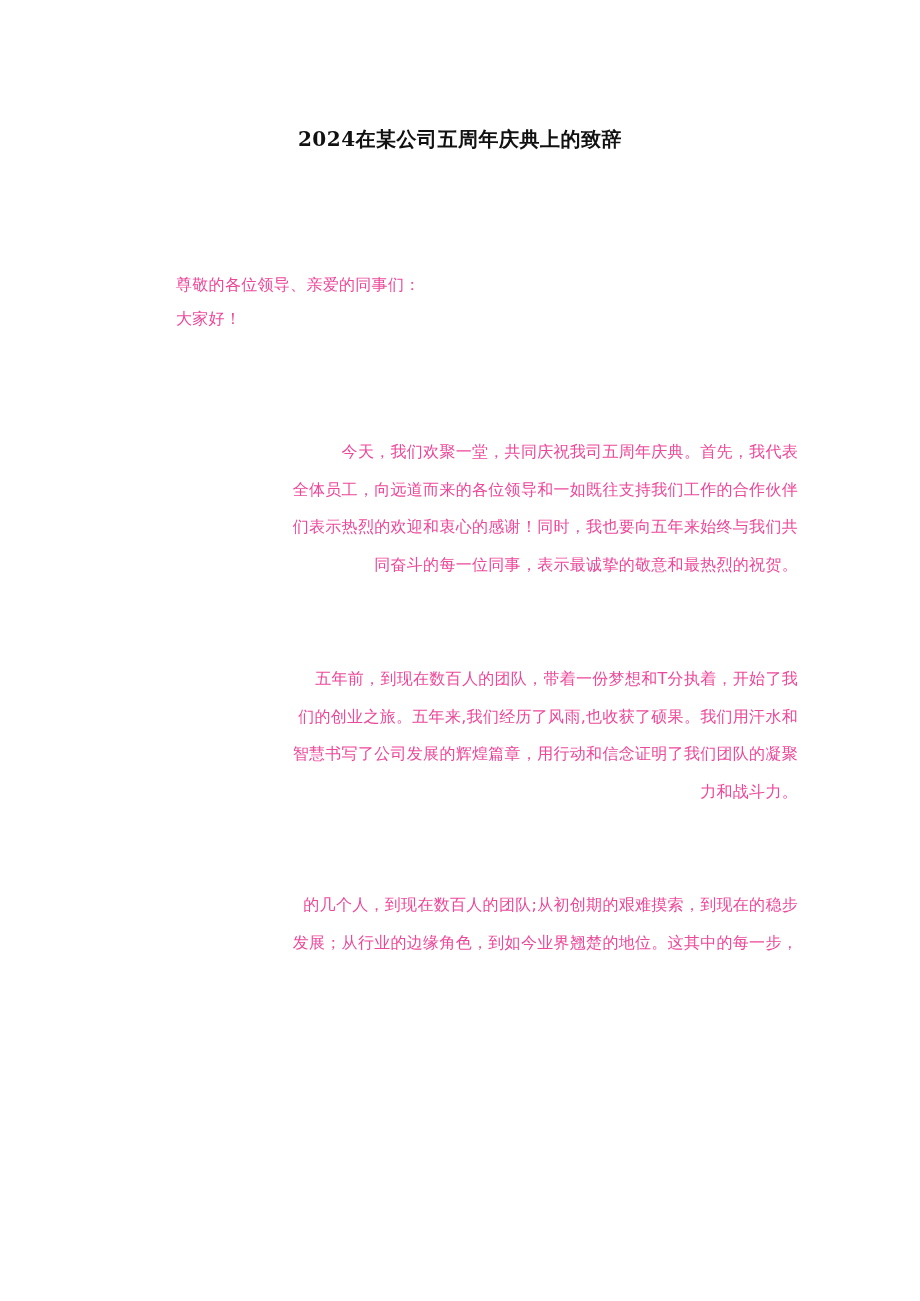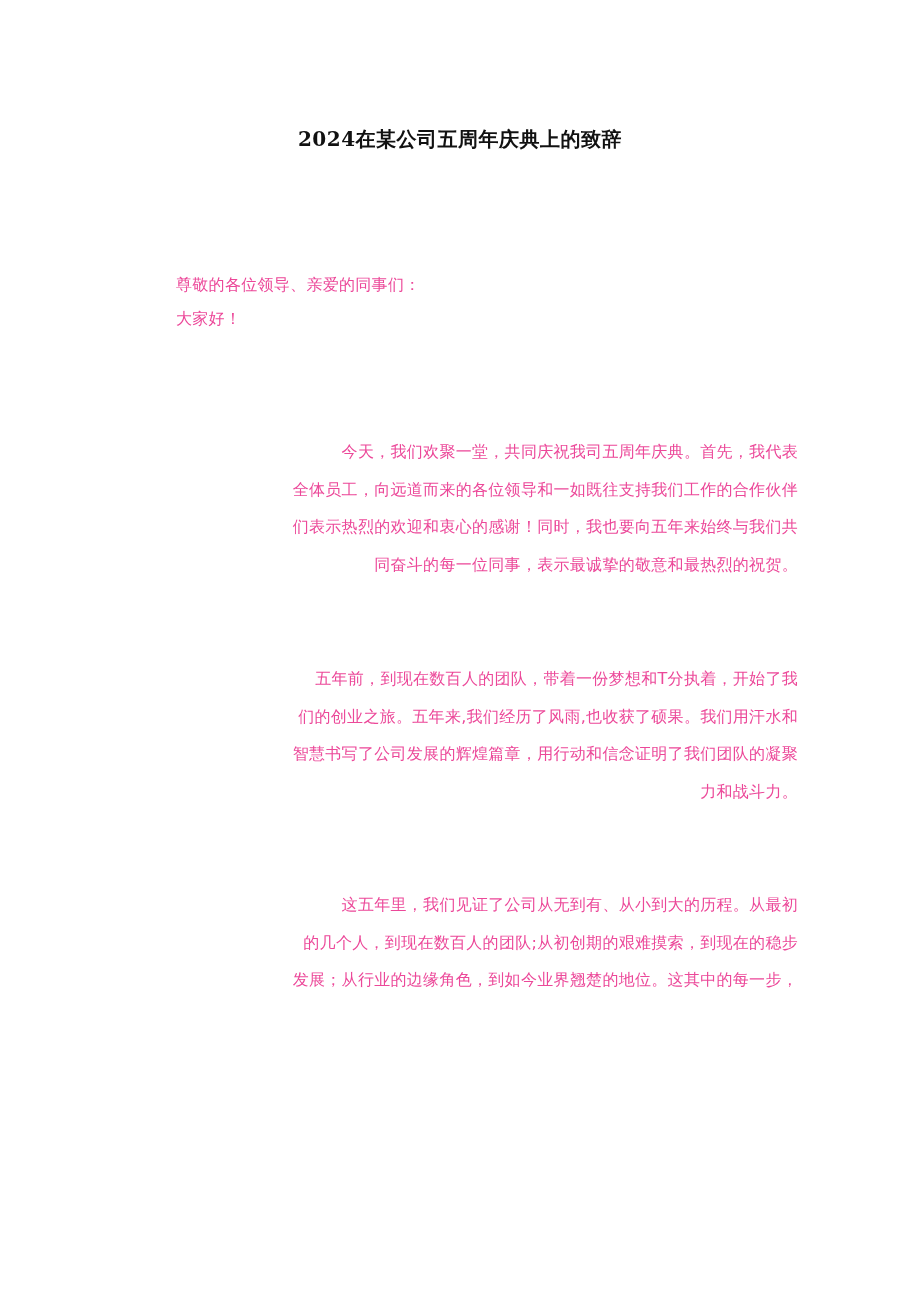--- a/index.html
+++ b/index.html
@@ -74,17 +74,16 @@
   </div>
 
   <div class="body-text block p2">
     <span class="line indent">五年前，到现在数百人的团队，带着一份梦想和T分执着，开始了我</span>
     <span class="line">们的创业之旅。五年来,我们经历了风雨,也收获了硕果。我们用汗水和</span>
     <span class="line">智慧书写了公司发展的辉煌篇章，用行动和信念证明了我们团队的凝聚</span>
     <span class="line">力和战斗力。</span>
   </div>
 
   <div class="body-text block p3">
-    <span class="line indent">这五年里，我们见证了公司从无到有、从小到大的历程。从最初</span>
     <span class="line">的几个人，到现在数百人的团队;从初创期的艰难摸索，到现在的稳步</span>
     <span class="line">发展；从行业的边缘角色，到如今业界翘楚的地位。这其中的每一步，</span>
   </div>
 </div>
 
 </body></html>

